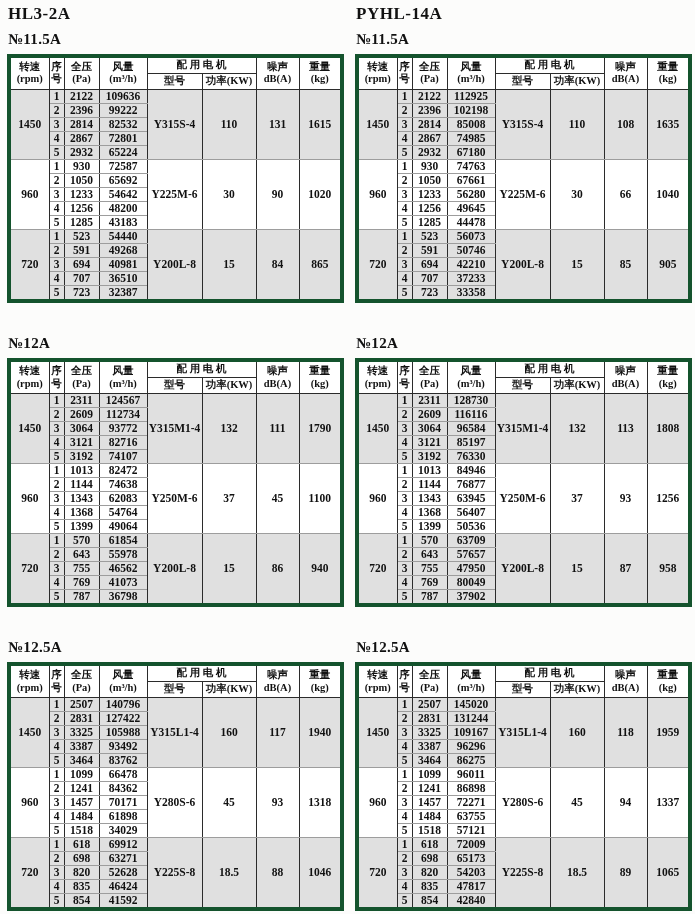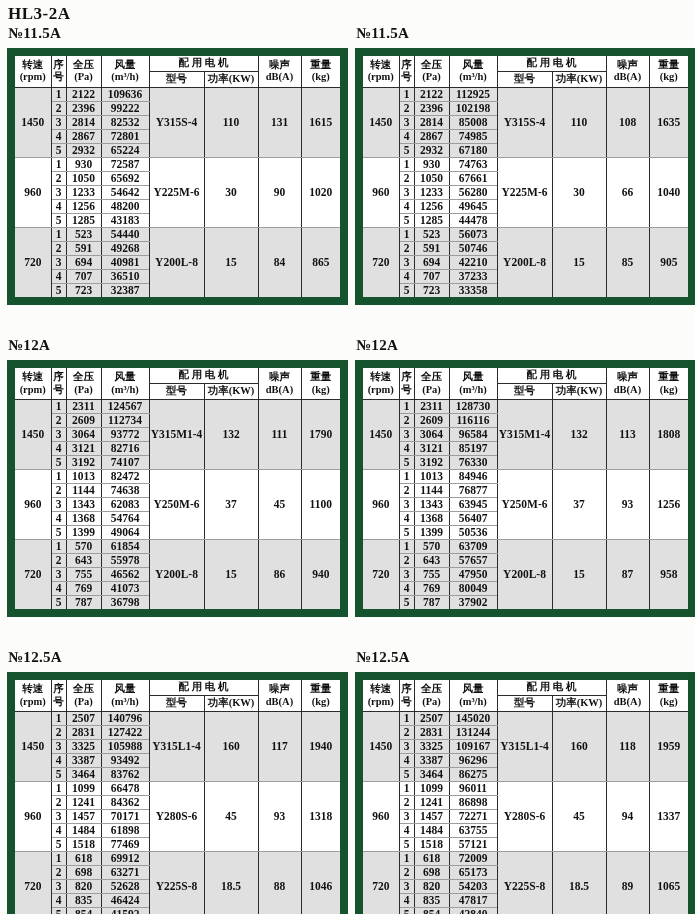--- a/index.html
+++ b/index.html
@@ -11,31 +11,31 @@
   .page{padding:5px 0 0 7px;}
   .grid{
     display:grid;
     grid-template-columns:333px 333px;
     column-gap:15px;row-gap:32px;
     align-items:end;
   }
   .cell{display:block;}
   .model-title{
     font-size:17px;font-weight:bold;letter-spacing:.5px;
-    margin:0 0 1px 1px;line-height:1.1;
+    margin:0 0 7px 1px;line-height:1.1;
   }
   .model-title:empty{display:none;}
   .size-label{
     font-size:15px;font-weight:bold;letter-spacing:.3px;
     margin:0 0 7px 1px;line-height:1.1;
   }
   table.spec{
     border-collapse:collapse;table-layout:fixed;
     width:333px;background:#fff;
-    border:8px solid #14532d;
+    border:4px solid #14532d;
   }
   table.spec th{
     font-size:10.5px;font-weight:bold;text-align:center;
     line-height:1.22;padding:1px 0;
     border:1px solid #2b2b2b;background:#fff;
   }
   table.spec th div{line-height:1.22;}
   th.idx-head div{line-height:1.0;}
   table.spec td{
     font-size:11.5px;font-weight:bold;text-align:center;
@@ -191,20 +191,21 @@
                 <td class="shade">5</td>
                 <td class="shade">723</td>
                 <td class="shade">32387</td>
               </tr>
             </tbody>
           </table>
         </div>
     </div>
 
     <div class="cell">
+      <div class="model-title">PYHL-14A</div>
       <div class="size-label">№11.5A</div>
       <div class="table-host">
           <table class="spec">
             <colgroup>
               <col style="width: 40px;">
               <col style="width: 15px;">
               <col style="width: 35px;">
               <col style="width: 48px;">
               <col style="width: 55px;">
               <col style="width: 54px;">
@@ -728,21 +729,21 @@
                 <td>70171</td>
               </tr>
               <tr>
                 <td>4</td>
                 <td>1484</td>
                 <td>61898</td>
               </tr>
               <tr>
                 <td>5</td>
                 <td>1518</td>
-                <td>77469</td>
+                <td>34029</td>
               </tr>
               <tr class="gstart">
                 <td class="shade" rowspan="5">720</td>
                 <td class="shade">1</td>
                 <td class="shade">618</td>
                 <td class="shade">69912</td>
                 <td class="shade" rowspan="5">Y225S-8</td>
                 <td class="shade" rowspan="5">18.5</td>
                 <td class="shade" rowspan="5">88</td>
                 <td class="shade" rowspan="5">1046</td>

